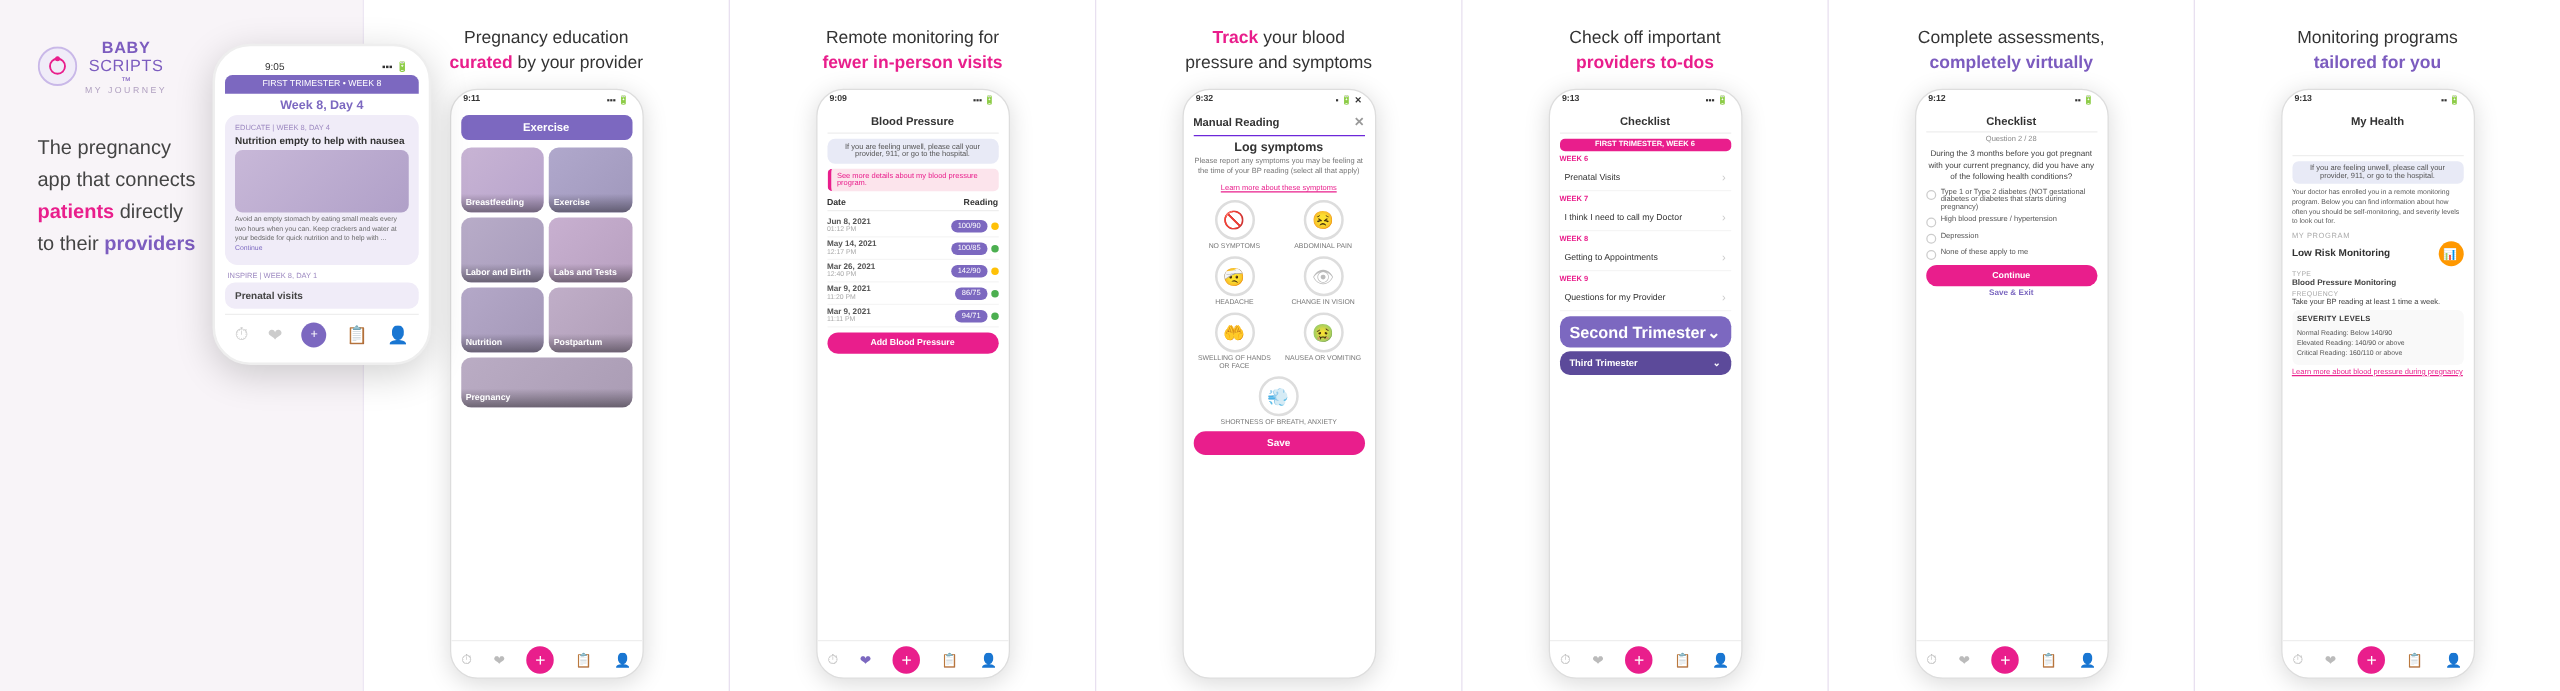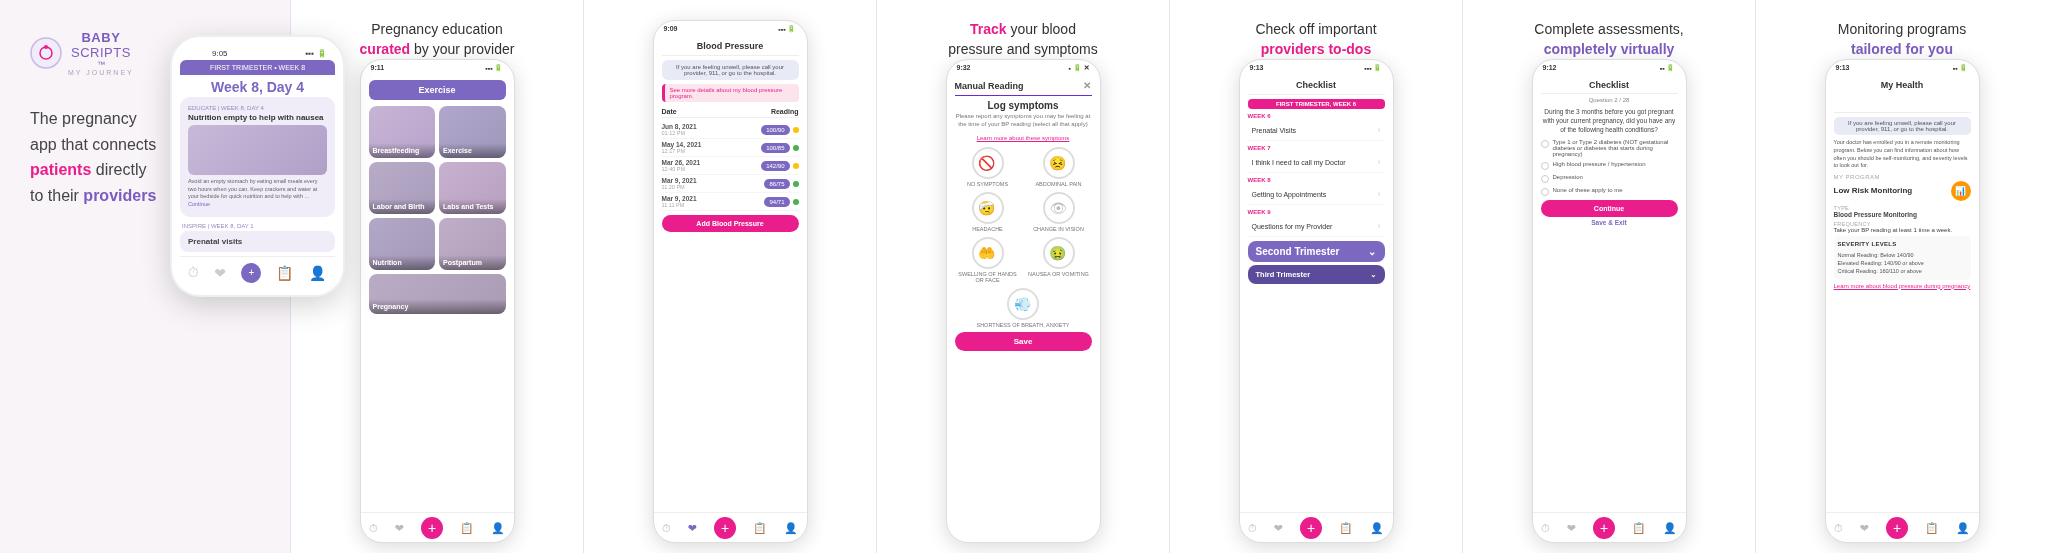--- a/index.html
+++ b/index.html
@@ -50,21 +50,21 @@
     }
     .phone-header-banner {
       background: #7c68c0;
       color: white;
       font-size: 7px;
       text-align: center;
       padding: 4px;
       border-radius: 6px 6px 0 0;
     }
     .phone-week-label {
-      font-size: 14px;
+      font-size: 10px;
       font-weight: 700;
       color: #7c68c0;
       text-align: center;
       margin: 4px 0 2px;
     }
     .phone-card {
       background: #f0ecf8;
       border-radius: 10px;
       padding: 8px;
       margin-bottom: 6px;
@@ -112,21 +112,21 @@
       border-left: 1px solid #e8e0f0;
       background: white;
       display: flex;
       flex-direction: column;
       align-items: center;
       padding: 20px 12px 10px;
       overflow: hidden;
     }
     .feature-header {
       text-align: center;
-      margin-bottom: 0;
+      margin-bottom: 12px;
     }
     .feature-title {
       font-size: 14px;
       color: #333;
       line-height: 1.4;
       font-weight: 400;
     }
     .feature-title .pink {
       color: #e91e8c;
       font-weight: 700;
@@ -377,21 +377,21 @@
     }
     .chevron-right { color: #ccc; font-size: 9px; }
     .trimester-dropdown {
       background: #7c68c0;
       color: white;
       border-radius: 8px;
       padding: 5px 8px;
       display: flex;
       justify-content: space-between;
       align-items: center;
-      font-size: 10px;
+      font-size: 13px;
       font-weight: 600;
       margin-top: 4px;
       text-align: right;
     }
     .trimester-dropdown2 {
       background: #5c4a9a;
       color: white;
       border-radius: 8px;
       padding: 5px 8px;
       display: flex;
@@ -692,20 +692,26 @@
             <span class="mini-nav-icon">📋</span>
           </div>
         <div class="mini-nav-item">
             <span class="mini-nav-icon">👤</span>
           </div>
       </div>
     </div>
   </div>
 
   <div class="feature-panel">
+    <div class="feature-header">
+      <div class="feature-title">
+        <span>Remote monitoring for</span><br>
+        <span class="pink">fewer in-person visits</span>
+      </div>
+    </div>
     <div class="mini-phone">
       <div class="mini-status">
         <span>9:09</span>
         <div style="display:flex;gap:2px;font-size:7px;align-items:center;">
             <span>▪▪▪</span>
             <span>🔋</span>
           </div>
       </div>
       <div class="mini-screen">
         <div class="bp-header">Blood Pressure</div>

